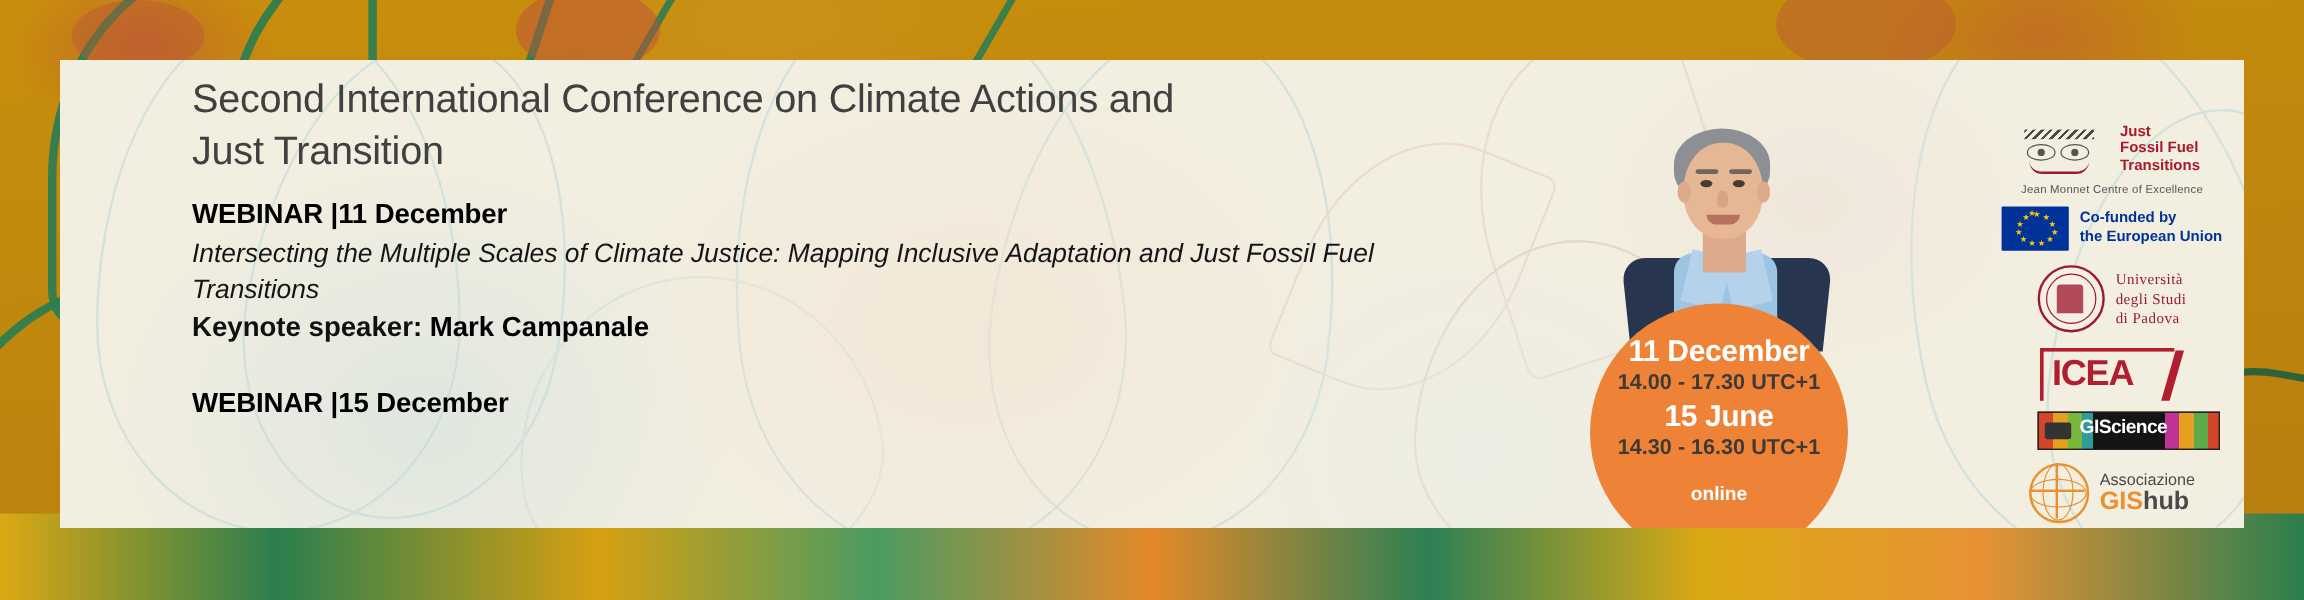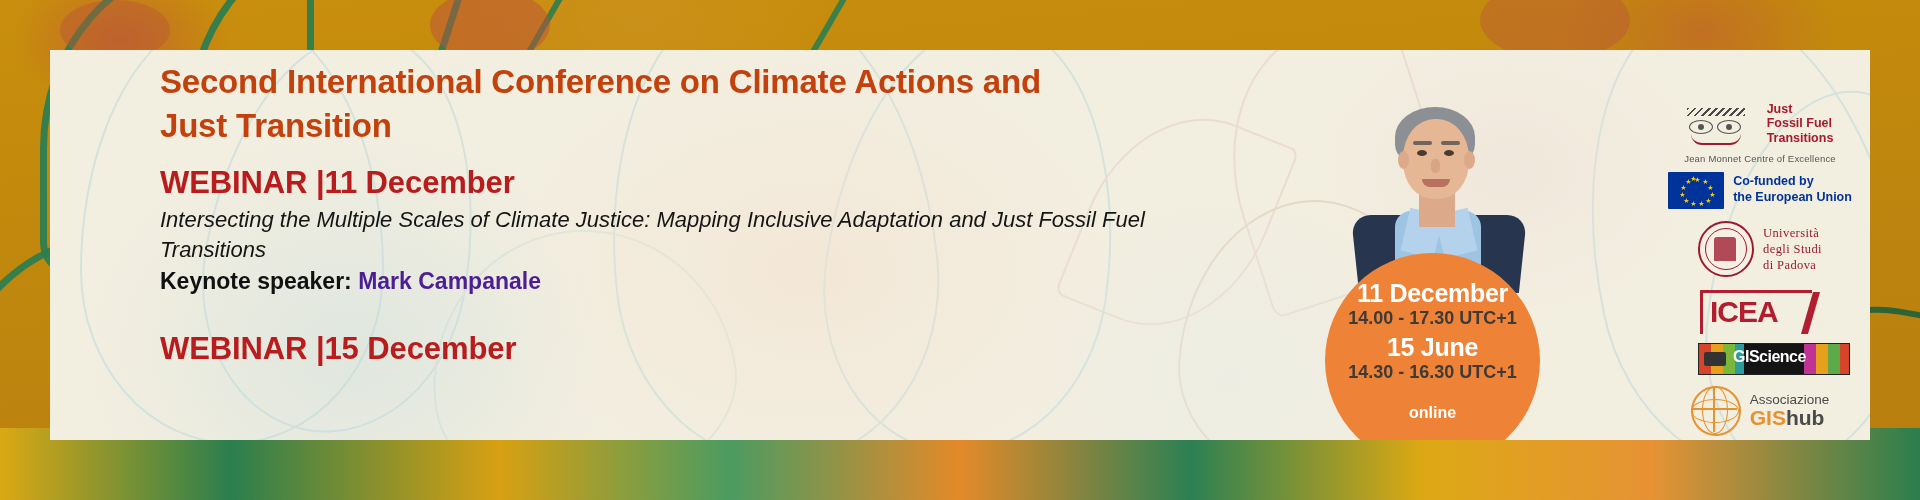--- a/index.html
+++ b/index.html
@@ -39,29 +39,29 @@
   .card-tint{position:absolute;inset:0;
     background:
       radial-gradient(ellipse 420px 300px at 760px 220px, rgba(244,226,208,.55), transparent 70%),
       radial-gradient(ellipse 300px 260px at 1180px 330px, rgba(232,236,230,.5), transparent 70%),
       radial-gradient(ellipse 360px 300px at 300px 300px, rgba(188,217,220,.35), transparent 72%),
       radial-gradient(ellipse 260px 200px at 1460px 120px, rgba(239,222,214,.45), transparent 70%);}
 
   
   .content{position:absolute;left:110px;top:10px;width:1080px;z-index:6;}
   .title{
-    color:#c2410c;font-weight:700;font-size:33px;line-height:1.32;
+    color:#404040;font-weight:400;font-size:33px;line-height:1.32;
     letter-spacing:-.2px;margin:0 0 6px 0;font-stretch:condensed;
   }
   .title span{display:block;}
   .block{margin-top:18px;}
-  .webinar{font-size:31px;font-weight:700;color:#b91c1c;letter-spacing:-.1px;margin-bottom:4px;}
+  .webinar{font-size:23px;font-weight:700;color:#000000;letter-spacing:-.1px;margin-bottom:4px;}
   .sub{font-size:22px;font-style:italic;color:#151515;line-height:1.34;font-weight:400;}
   .keynote{font-size:23px;font-weight:700;color:#111;margin-top:4px;}
-  .keynote .name{color:#4c1d95;}
+  .keynote .name{color:#000000;}
 
   
   .speaker-wrap{position:absolute;left:1275px;top:55px;width:215px;height:355px;z-index:7;}
   .photo{position:absolute;left:18px;top:0;width:180px;height:185px;}
   .hair{position:absolute;left:52px;top:2px;width:80px;height:60px;background:#8C8F93;
     border-radius:50% 50% 38% 38%;}
   .face{position:absolute;left:60px;top:14px;width:66px;height:80px;background:#E6B795;
     border-radius:48% 48% 46% 46%;}
   .ear{position:absolute;top:46px;width:11px;height:18px;background:#DCA98A;border-radius:50%;}
   .ear.l{left:55px;} .ear.r{left:121px;}

